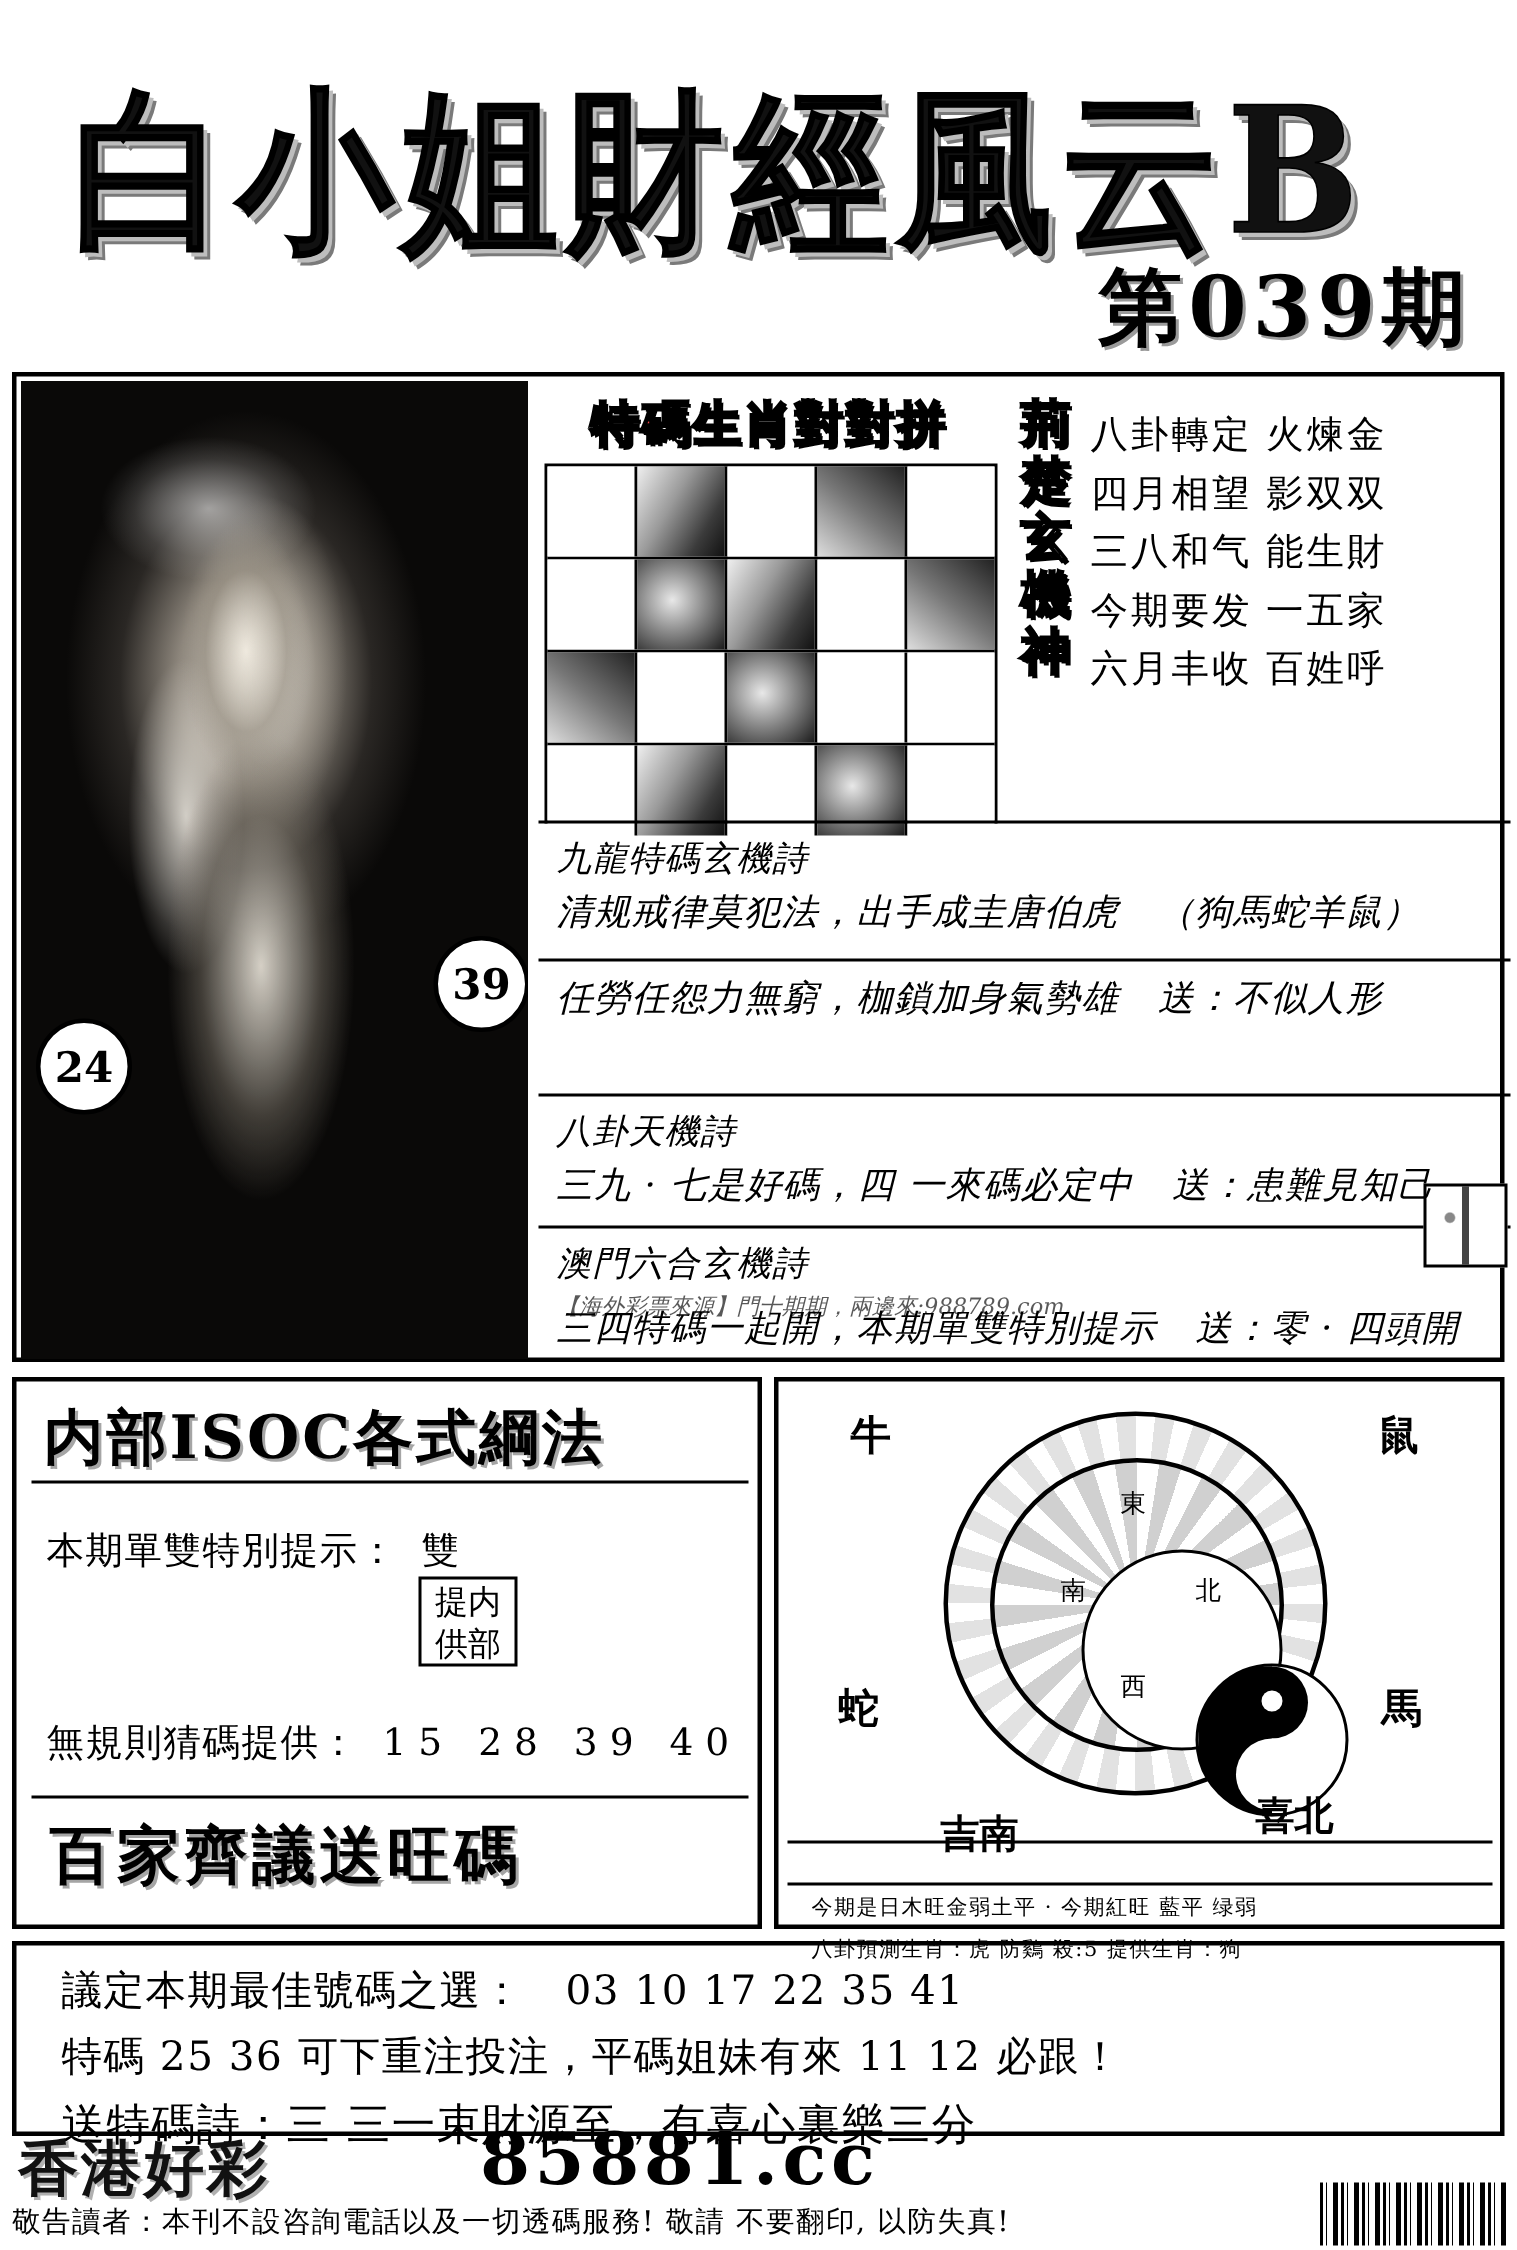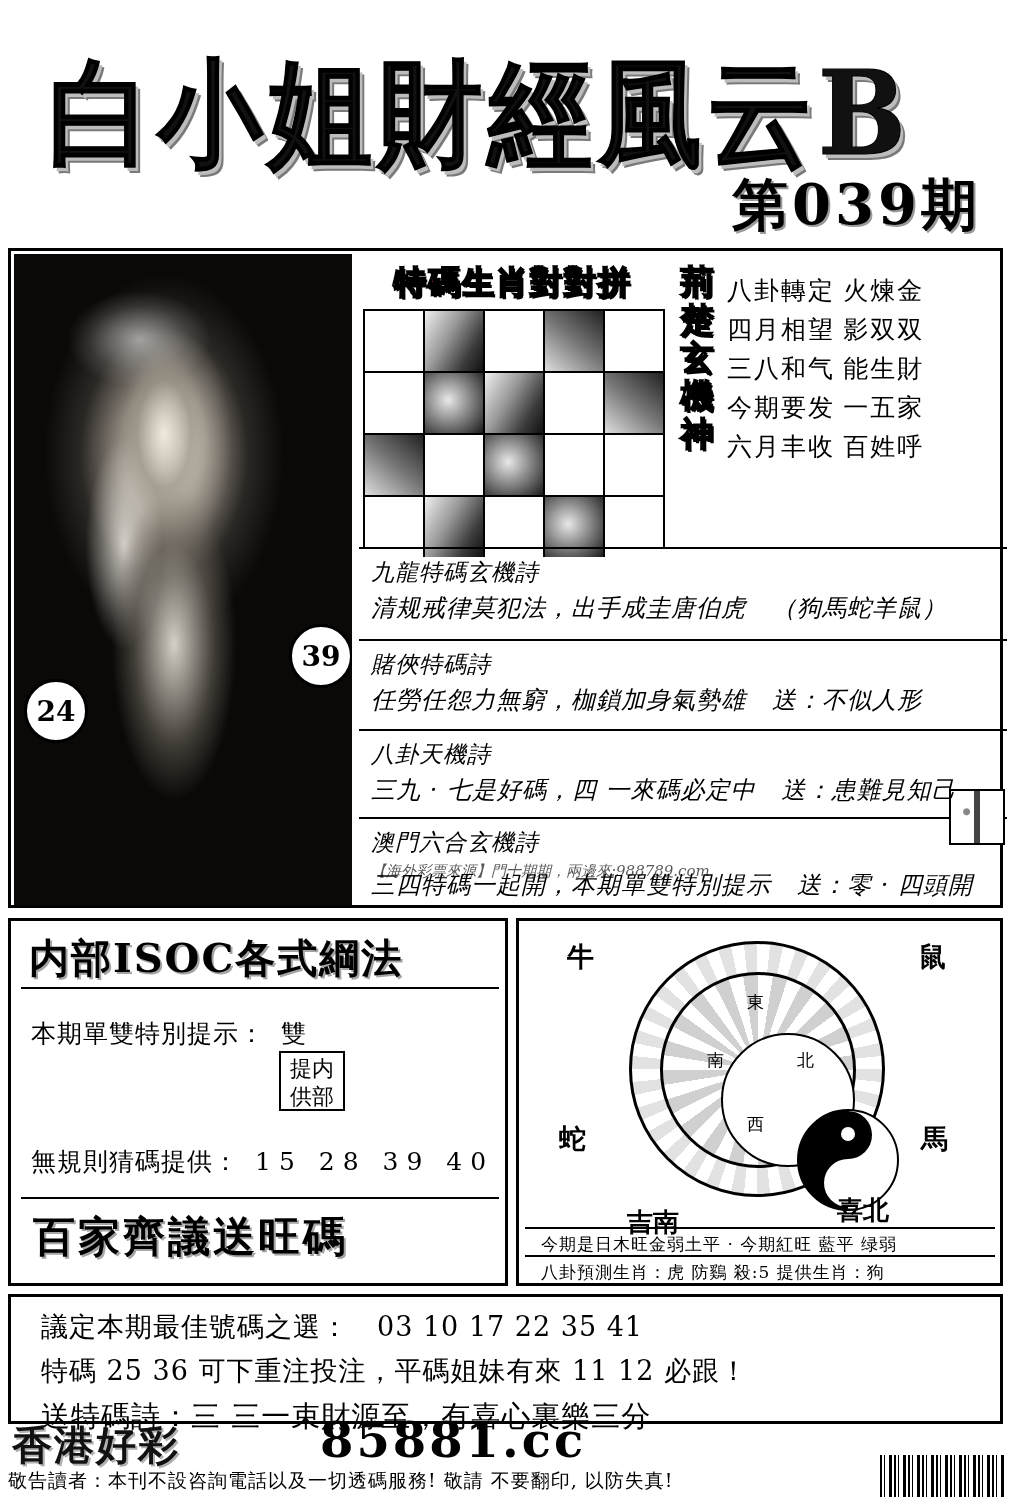--- a/index.html
+++ b/index.html
@@ -93,21 +93,21 @@
   .grid-table .cell.img3{background:radial-gradient(circle at 40% 45%,#e8e8e8 0%,#8a8a8a 45%,#1a1a1a 100%);}
 
   .vert-title{
     position:absolute;left:664px;top:12px;width:44px;height:225px;
     font-family:"DejaVu Serif","Liberation Serif",serif;
     font-size:33px;font-weight:bold;line-height:38px;text-align:center;
     color:#fff;-webkit-text-stroke:1.5px #000;text-shadow:2px 2px 0 #000;
   }
   .poem-right{
     position:absolute;left:716px;top:20px;width:265px;
-    font-family:Liberation Serif, serif;
+    font-family:Liberation Sans, sans-serif;
     font-size:25px;line-height:39px;letter-spacing:2px;
   }
 
   .hr-line{position:absolute;left:348px;height:2px;background:#000;width:648px;}
 
   .sec{position:absolute;left:360px;font-family:"DejaVu Serif","Liberation Serif",serif;font-style:italic;}
   .sec .h{font-size:23px;letter-spacing:1px;margin-bottom:4px;}
   .sec .b{font-size:24px;letter-spacing:1px;}
   .sec .b .sp{margin-left:26px;}
 
@@ -158,21 +158,21 @@
   }
   .taiji:before,.taiji:after{content:"";position:absolute;left:25px;width:48px;height:48px;border-radius:50%;}
   .taiji:before{top:0;background:#000;}
   .taiji:after{top:48px;background:#fff;}
   .taiji .d1{position:absolute;left:42px;top:16px;width:14px;height:14px;border-radius:50%;background:#fff;}
   .taiji .d2{position:absolute;left:42px;top:66px;width:14px;height:14px;border-radius:50%;background:#000;}
 
   .dir{position:absolute;font-family:"DejaVu Serif","Liberation Serif",serif;font-size:17px;}
   .zname{position:absolute;font-family:"DejaVu Serif","Liberation Serif",serif;font-size:27px;font-weight:bold;}
   .wline{position:absolute;font-family:"DejaVu Serif","Liberation Serif",serif;font-size:26px;font-weight:bold;}
-  .wnote{position:absolute;left:22px;font-family:"DejaVu Serif","Liberation Serif",serif;font-size:17px;letter-spacing:1px;}
+  .wnote{position:absolute;left:22px;font-family:"DejaVu Serif","Liberation Serif",serif;font-size:14px;letter-spacing:1px;margin-top:30px;}
   .mr-sep{position:absolute;left:6px;width:470px;height:2px;background:#000;}
 
   
   .bottom{position:absolute;left:8px;top:1294px;width:995px;height:130px;border:3px solid #000;box-sizing:border-box;}
   .bt-line{position:absolute;left:30px;font-family:"DejaVu Serif","Liberation Serif",serif;font-size:27px;letter-spacing:1px;}
   .bt-line .num{margin-left:28px;}
 
   
   .foot-brand{
     position:absolute;left:12px;top:1418px;
@@ -271,21 +271,20 @@
     <div class="stamp"></div>
 
     <div class="sec" style="top:306px;width:630px;">
       <div class="h">九龍特碼玄機詩</div>
       <div class="b">
         <span>清规戒律莫犯法，出手成圭唐伯虎</span><span class="sp">（狗馬蛇羊鼠）</span>
       </div>
     </div>
 
     <div class="sec" style="top:398px;width:630px;">
-      <div class="h">賭俠特碼詩</div>
       <div class="b">
         <span>任勞任怨力無窮，枷鎖加身氣勢雄</span><span class="sp">送：不似人形</span>
       </div>
     </div>
 
     <div class="sec" style="top:488px;width:630px;">
       <div class="h">八卦天機詩</div>
       <div class="b">
         <span>三九 · 七是好碼，四 一來碼必定中</span><span class="sp">送：患難見知己</span>
       </div>

